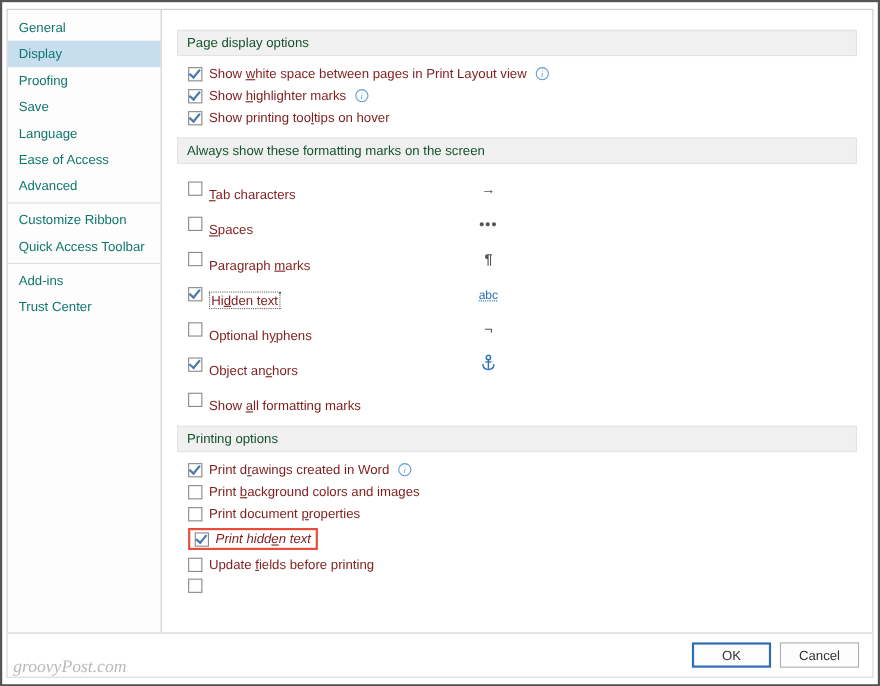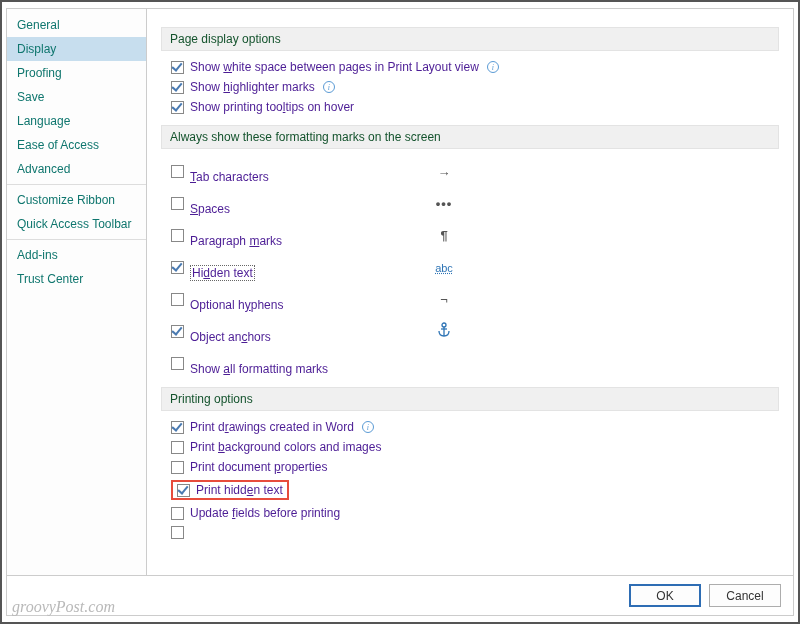--- a/index.html
+++ b/index.html
@@ -12,21 +12,21 @@
   .sidebar-item.selected { background: #c7deee; }
   .sidebar-sep { border-top: 1px solid #ddd; margin: 3px 0; }
   .main { flex: 1; padding: 10px 14px 10px 14px; overflow-y: auto; }
   .header-row { display: flex; align-items: flex-start; gap: 12px; margin-bottom: 14px; }
   .header-icon { width: 28px; height: 28px; flex-shrink: 0; }
   .header-text { font-size: 13px; color: #444; padding-top: 4px; }
   .section-hdr { background: #f0f0f0; border: 1px solid #e3e3e3; padding: 4px 8px; font-weight: 400; color: #14532d; font-size: 12px; margin: 8px 0 6px 0; }
   .opt-row { display: flex; align-items: center; gap: 6px; padding: 3px 0 3px 10px; }
   .chk { width: 13px; height: 13px; border: 1px solid #888; background: #fff; position: relative; cursor: pointer; flex-shrink: 0; }
   .chk.checked::after { content: ""; position: absolute; left: 2px; top: -1px; width: 4px; height: 8px; border: solid #4a7ab1; border-width: 0 2px 2px 0; transform: rotate(40deg); }
-  .opt-label { color: #4c1d95; cursor: pointer; }
+  .opt-label { color: #7f1d1d; cursor: pointer; }
   .accel { text-decoration: underline; }
   .info-icon { width: 12px; height: 12px; border: 1px solid #5b9bd5; border-radius: 50%; color: #5b9bd5; font-size: 8px; font-style: italic; font-family: Georgia, serif; display: inline-flex; align-items: center; justify-content: center; margin-left: 2px; cursor: pointer; }
   .mark-col { margin-left: auto; margin-right: 320px; width: 30px; text-align: center; color: #555; font-size: 13px; }
   .mark-row { display: flex; align-items: center; padding: 3px 0 3px 10px; }
   .mark-row .opt-label { width: 140px; margin-top: 12px; }
   .dotted-focus { border: 1px dotted #666; padding: 0 1px; margin: -1px 0; display: inline-block; }
   .abc-mark { color: #2e74b5; font-size: 11px; text-decoration: underline dotted; }
   .anchor-svg { display: inline-block; }
   .highlight-box { border: 2px solid #e74c3c; padding: 1px 4px; margin-left: 6px; display: inline-flex; align-items: center; gap: 6px; }
   .footer { border-top: 1px solid #ccc; padding: 8px 12px; display: flex; justify-content: flex-end; gap: 8px; background: #fff; }
@@ -134,21 +134,21 @@
           <span class="info-icon">i</span>
         </div>
         <div class="opt-row">
           <span class="chk"></span>
           <span class="opt-label"><span>Print </span><span class="accel">b</span><span>ackground colors and images</span></span>
         </div>
         <div class="opt-row">
           <span class="chk"></span>
           <span class="opt-label"><span>Print document </span><span class="accel">p</span><span>roperties</span></span>
         </div>
-        <div class="opt-row" style="padding-left:4px;">
+        <div class="opt-row" style="padding-left:4px;font-style:italic;">
           <span class="highlight-box">
             <span class="chk checked"></span>
             <span class="opt-label"><span>Print hidd</span><span class="accel">e</span><span>n text</span></span>
           </span>
         </div>
         <div class="opt-row">
           <span class="chk"></span>
           <span class="opt-label"><span>Update </span><span class="accel">f</span><span>ields before printing</span></span>
         </div>
         <div class="opt-row">

